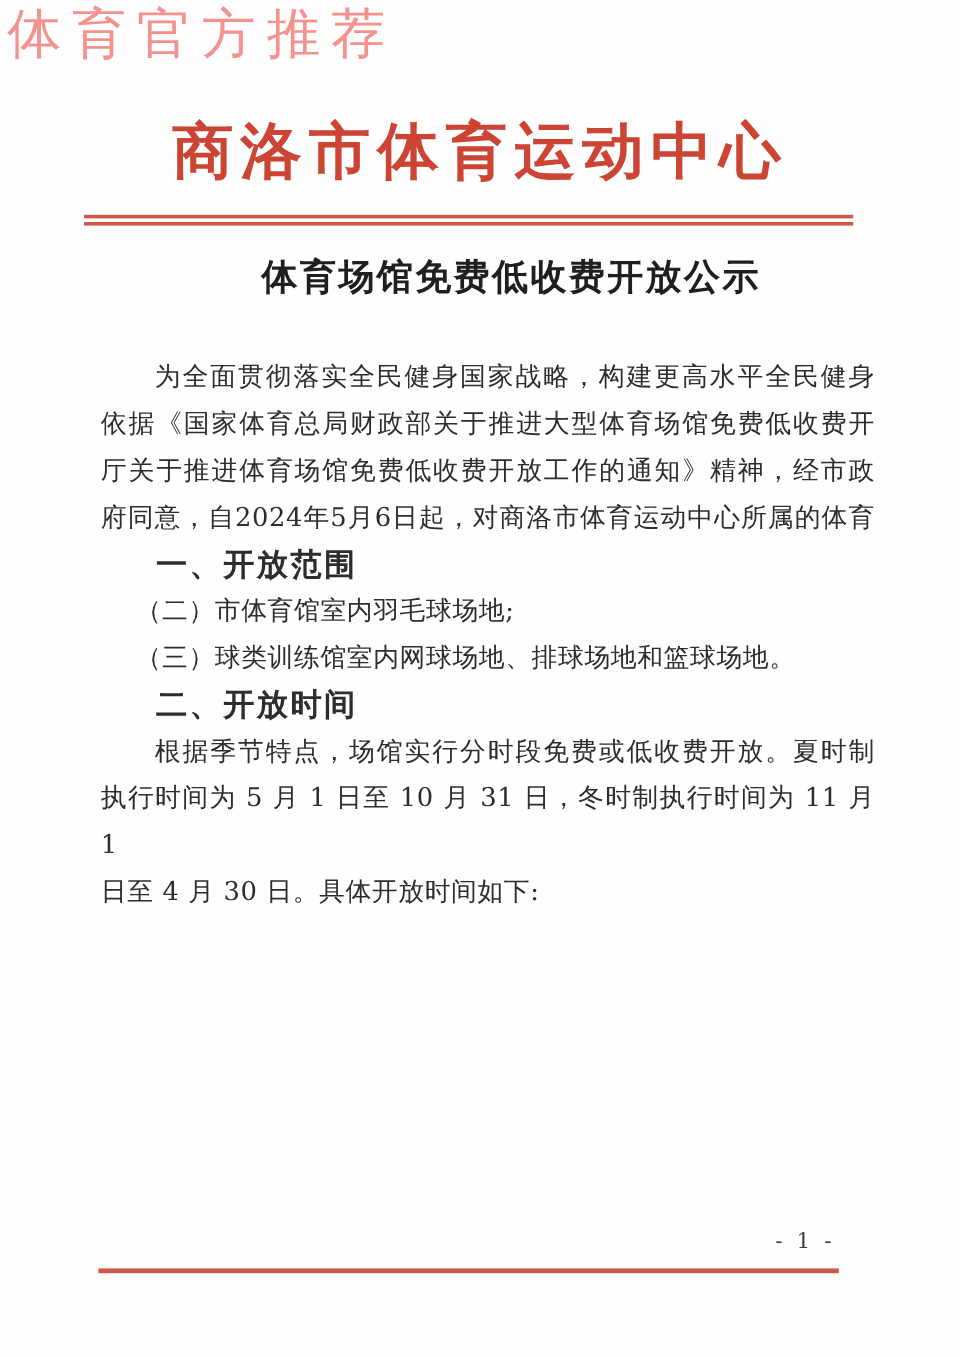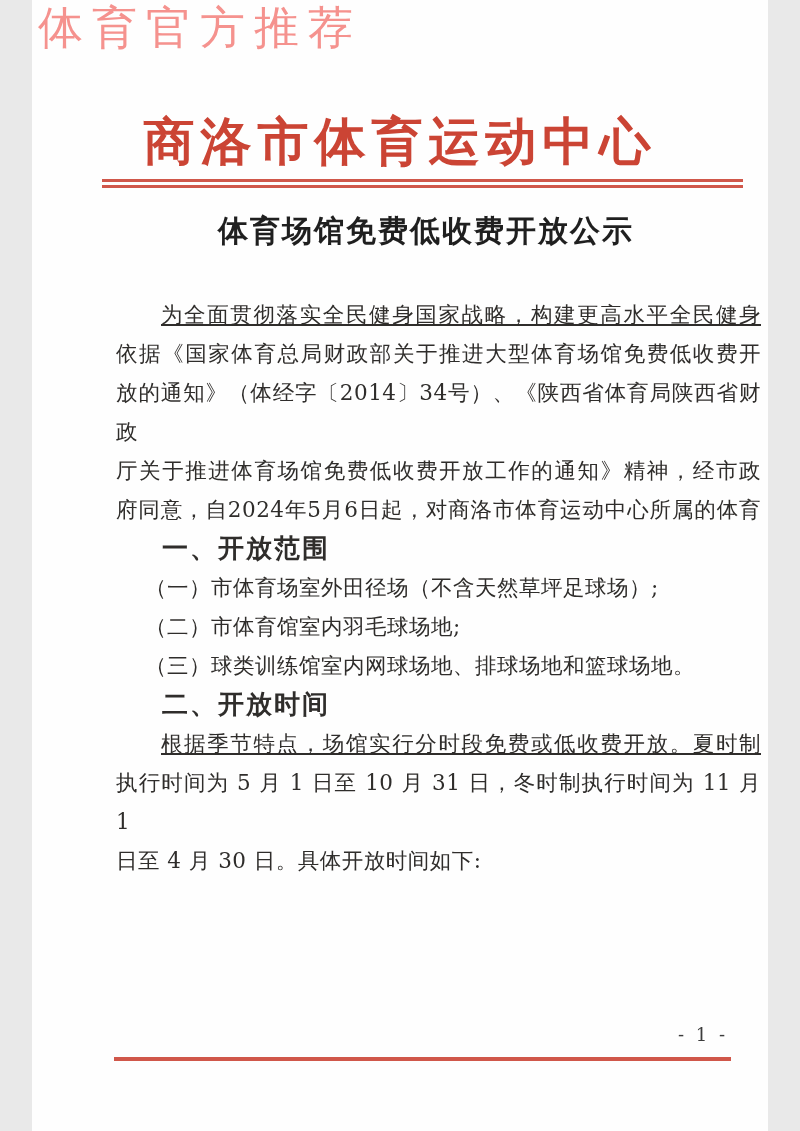--- a/index.html
+++ b/index.html
@@ -1,31 +1,31 @@
 <!DOCTYPE html>
 <html style="--watermark_pink: #f5928e; --letterhead_red: #cb4434; --rule_red: #d0574a; --text_dark: #2f2d2b;"><head>
 <meta charset="utf-8">
 <style>
   html,body{margin:0;padding:0;background:#e9e9e9;}
   .page{
     position:relative;
-    width:736px;height:1131px;
+    width:800px;height:1131px;
     margin:0 auto;
     background:#fefefe;
     font-family:"DejaVu Serif","Liberation Serif",serif;
     overflow:hidden;
   }
   .watermark{
     position:absolute;top:-2px;left:6px;
     font-size:45px;letter-spacing:9px;
     color:var(--watermark_pink);
     white-space:nowrap;
   }
   .letterhead{
-    position:absolute;top:108px;left:0;width:100%;
+    position:absolute;top:92px;left:0;width:100%;
     text-align:center;
     font-size:51px;font-weight:bold;letter-spacing:6px;
     color:var(--letterhead_red);
     white-space:nowrap;
   }
   .header-rule{
     position:absolute;top:179px;left:70px;width:641px;height:9px;
     box-sizing:border-box;
     border-top:3px solid var(--rule_red);
     border-bottom:3px solid var(--rule_red);
@@ -39,21 +39,21 @@
     padding-left:26px;
   }
   .body-text{
     position:absolute;top:295px;left:84px;width:645px;
     font-size:21.5px;line-height:39px;
     letter-spacing:0.5px;
     color:var(--text_dark);
   }
   .ln{min-height:39px;}
   .fill{text-align:justify;text-align-last:justify;}
-  .indent2{text-indent:45px;text-decoration:underline;}
+  .indent2{text-indent:45px;}
   .item{text-indent:29px;}
   .head{
     text-indent:46px;font-weight:bold;letter-spacing:2px;
     font-family:Liberation Serif, serif;
     font-size:26px;
   }
   .page-num{
     position:absolute;top:1024px;left:84px;width:612px;
     text-align:right;
     font-size:18px;letter-spacing:3px;
@@ -73,25 +73,23 @@
 
   <div class="letterhead">商洛市体育运动中心</div>
 
   <div class="header-rule"></div>
 
   <div class="doc-title">体育场馆免费低收费开放公示</div>
 
   <div class="body-text">
     <div class="ln fill indent2">为全面贯彻落实全民健身国家战略，构建更高水平全民健身</div>
     <div class="ln fill">依据《国家体育总局财政部关于推进大型体育场馆免费低收费开</div>
-    <div class="ln fill">放的通知》（体经字〔2014〕34号）、《陕西省体育局陕西省财政</div>
     <div class="ln fill">厅关于推进体育场馆免费低收费开放工作的通知》精神，经市政</div>
     <div class="ln fill">府同意，自2024年5月6日起，对商洛市体育运动中心所属的体育</div>
     <div class="ln head">一、开放范围</div>
-    <div class="ln item">（一）市体育场室外田径场（不含天然草坪足球场）;</div>
     <div class="ln item">（二）市体育馆室内羽毛球场地;</div>
     <div class="ln item">（三）球类训练馆室内网球场地、排球场地和篮球场地。</div>
     <div class="ln head">二、开放时间</div>
     <div class="ln fill indent2">根据季节特点，场馆实行分时段免费或低收费开放。夏时制</div>
     <div class="ln fill">执行时间为 5 月 1 日至 10 月 31 日，冬时制执行时间为 11 月 1</div>
     <div class="ln">日至 4 月 30 日。具体开放时间如下:</div>
   </div>
 
   <div class="page-num">- 1 -</div>
 

